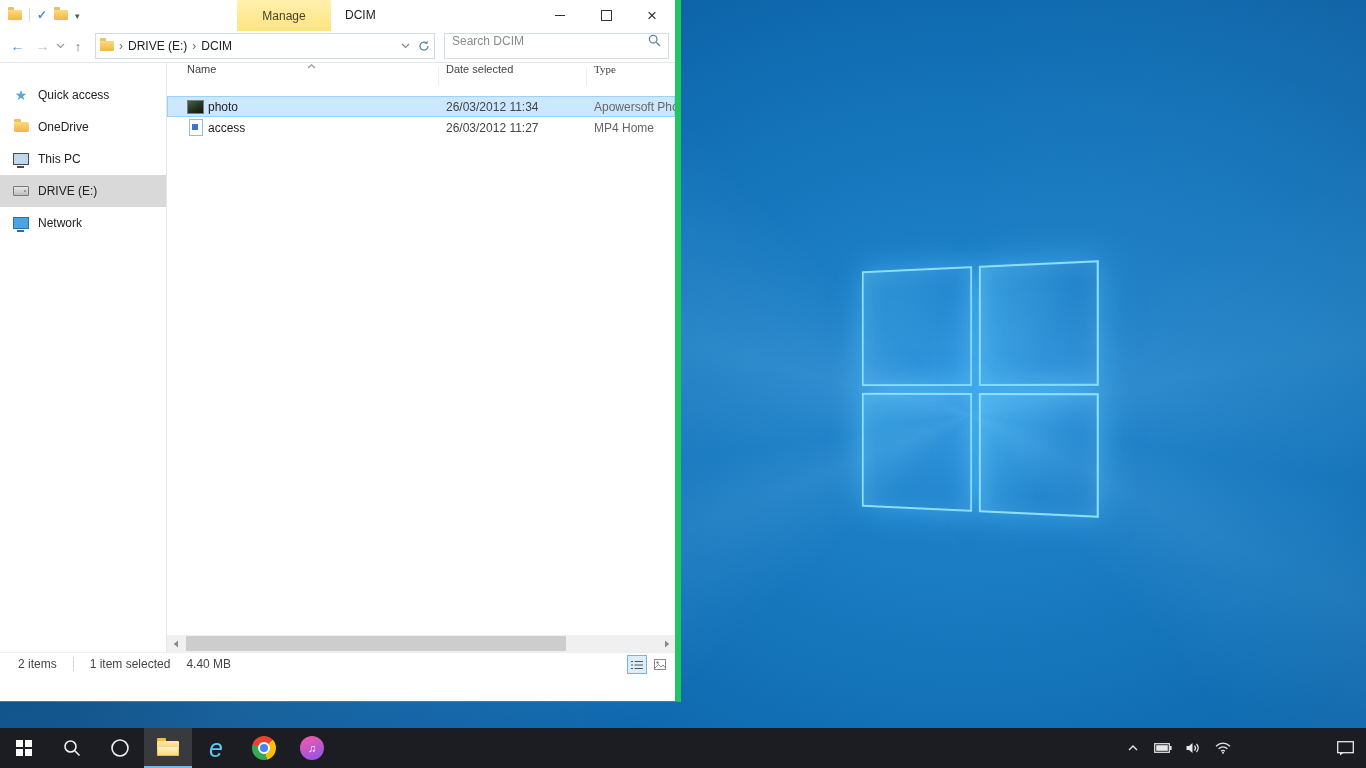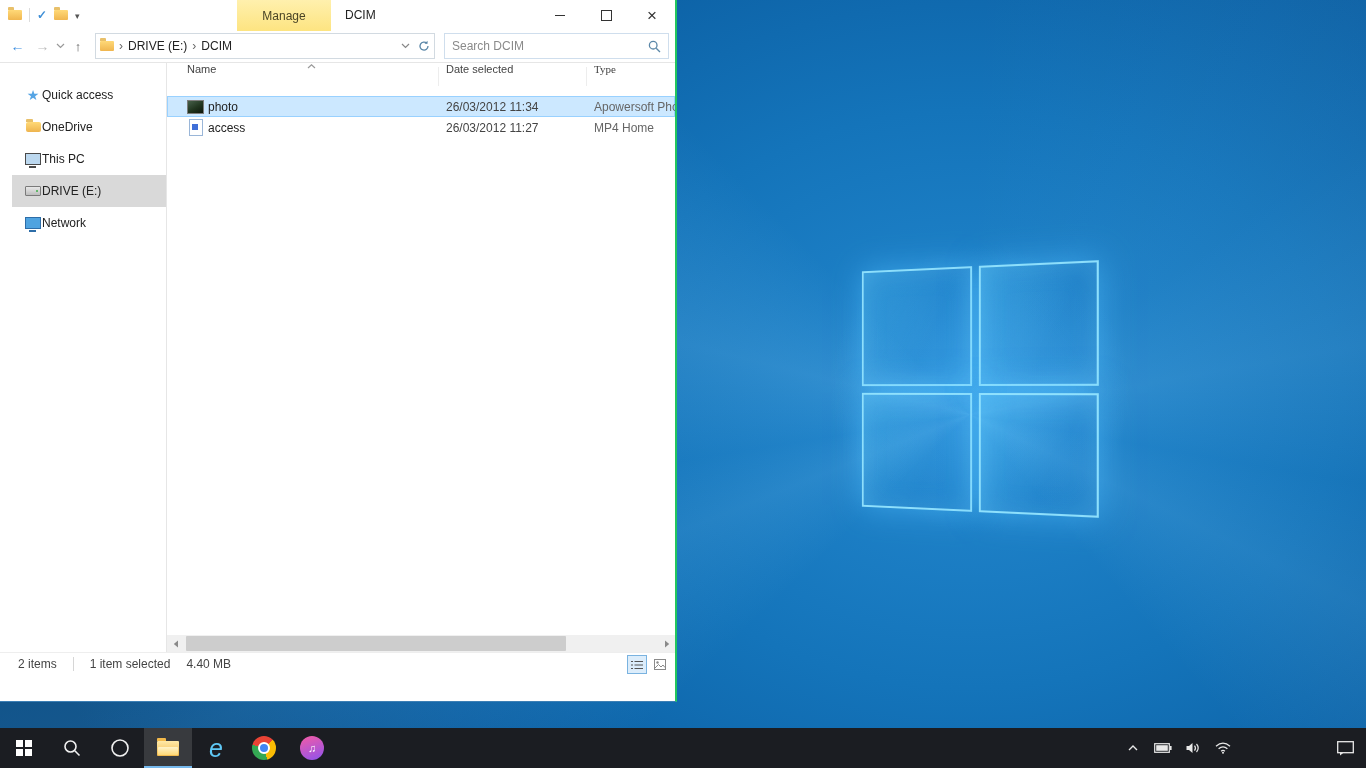--- a/index.html
+++ b/index.html
@@ -18,21 +18,21 @@
     background:radial-gradient(closest-side, rgba(95,195,255,0.38), rgba(95,195,255,0) 72%);}
   .win-logo{position:absolute;left:852px;top:266px;width:246px;height:246px;display:grid;
     grid-template-columns:1fr 1fr;grid-template-rows:1fr 1fr;gap:7px;
     transform:perspective(750px) rotateY(-16deg);}
   .win-logo .pane{border:2px solid rgba(150,230,255,0.92);
     background:linear-gradient(115deg, rgba(95,205,255,0.30), rgba(45,145,235,0.07) 62%);
     box-shadow:0 0 30px rgba(80,190,255,0.55), inset 0 0 26px rgba(130,215,255,0.22);}
 
   
   .explorer{position:absolute;left:0;top:0;width:675px;height:701px;background:#fff;
-    border-right:2px solid #22c55e;border-bottom:1px solid #3c7fb5;font-size:12px;color:#1a1a1a;}
+    border-right:6px solid #22c55e;border-bottom:1px solid #3c7fb5;font-size:12px;color:#1a1a1a;}
 
   
   .titlebar{position:relative;height:30px;background:#fff;}
   .qat{position:absolute;left:8px;top:0;height:30px;display:flex;align-items:center;gap:7px;}
   .mini-folder{width:14px;height:10px;background:linear-gradient(#ffd978,#f0b64f);border-radius:1px;position:relative;display:inline-block;}
   .mini-folder::before{content:"";position:absolute;top:-3px;left:0;width:6px;height:3px;background:#e8c06a;border-radius:1px 1px 0 0;}
   .qat-sep{width:1px;height:14px;background:#dcdcdc;}
   .check-icon::before{content:"✓";color:#3f8fd6;font-size:12px;font-weight:bold;}
   .qat-chevron::before{content:"▾";font-size:9px;color:#555;}
   .manage-chip{position:absolute;left:237px;top:0;width:94px;height:31px;display:flex;align-items:center;justify-content:center;
@@ -57,28 +57,28 @@
   
   .navbar{height:32px;display:flex;align-items:center;padding:0 6px;gap:2px;background:#fff;border-bottom:1px solid #e6e6e6;}
   .nav-arrow{width:23px;text-align:center;font-size:14px;line-height:1;}
   .back{color:#3b8de0;}
   .fwd{color:#bcbcbc;}
   .up{color:#555;font-size:13px;width:22px;text-align:center;}
   .addressbar{display:flex;align-items:center;height:24px;width:330px;border:1px solid #d2dae1;background:#fff;margin-left:4px;padding:0 4px;}
   .crumb-sep::before{content:"›";color:#666;font-size:12px;padding:0 5px;}
   .crumb{color:#222;font-size:12px;white-space:nowrap;}
   .addr-spacer{flex:1;}
-  .searchbox{flex:1;height:24px;border:1px solid #cfdeed;background:#fff;margin-left:7px;display:flex;align-items:center;gap:32px;}
+  .searchbox{flex:1;height:24px;border:1px solid #cfdeed;background:#fff;margin-left:7px;display:flex;align-items:flex-start;gap:32px;}
   .searchbox input{flex:1;border:none;outline:none;font-size:12px;padding:0 7px;color:#444;font-family:"Liberation Sans",sans-serif;background:transparent;}
   .searchbox input::placeholder{color:#8a8a8a;}
 
   
   .ebody{position:relative;display:flex;height:589px;background:#fff;}
   .sidebar{width:166px;border-right:1px solid #e6e6e6;padding-top:16px;}
-  .side-item{height:32px;display:flex;align-items:center;padding-left:13px;gap:1px;font-size:12px;color:#222;cursor:default;margin-left:12px;}
+  .side-item{height:32px;display:flex;align-items:center;padding-left:13px;gap:9px;font-size:12px;color:#222;cursor:default;}
   .side-item.selected{background:#d9d9d9;}
   .si{width:16px;height:16px;display:flex;align-items:center;justify-content:center;flex:0 0 16px;}
   .icon-star::before{content:"★";color:#55a4e4;font-size:14px;}
   .icon-cloud{width:15px;height:10px;background:linear-gradient(#ffd978,#eeb44e);border-radius:2px;position:relative;}
   .icon-cloud::before{content:"";position:absolute;top:-3px;left:0;width:7px;height:3px;background:#e8c06a;border-radius:1px 1px 0 0;}
   .icon-pc{width:15px;height:10px;border:1px solid #4a4a4a;background:#bcd8ef;position:relative;}
   .icon-pc::after{content:"";position:absolute;left:3px;bottom:-4px;width:7px;height:2px;background:#4a4a4a;}
   .icon-drive{width:15px;height:8px;border:1px solid #7a7a7a;background:linear-gradient(#e8e8e8,#bdbdbd);border-radius:1px;position:relative;}
   .icon-drive::after{content:"";position:absolute;right:2px;top:3px;width:2px;height:2px;border-radius:50%;background:#3fae49;}
   .icon-net{width:15px;height:10px;border:1px solid #2d6da8;background:#4fa3e0;position:relative;}

